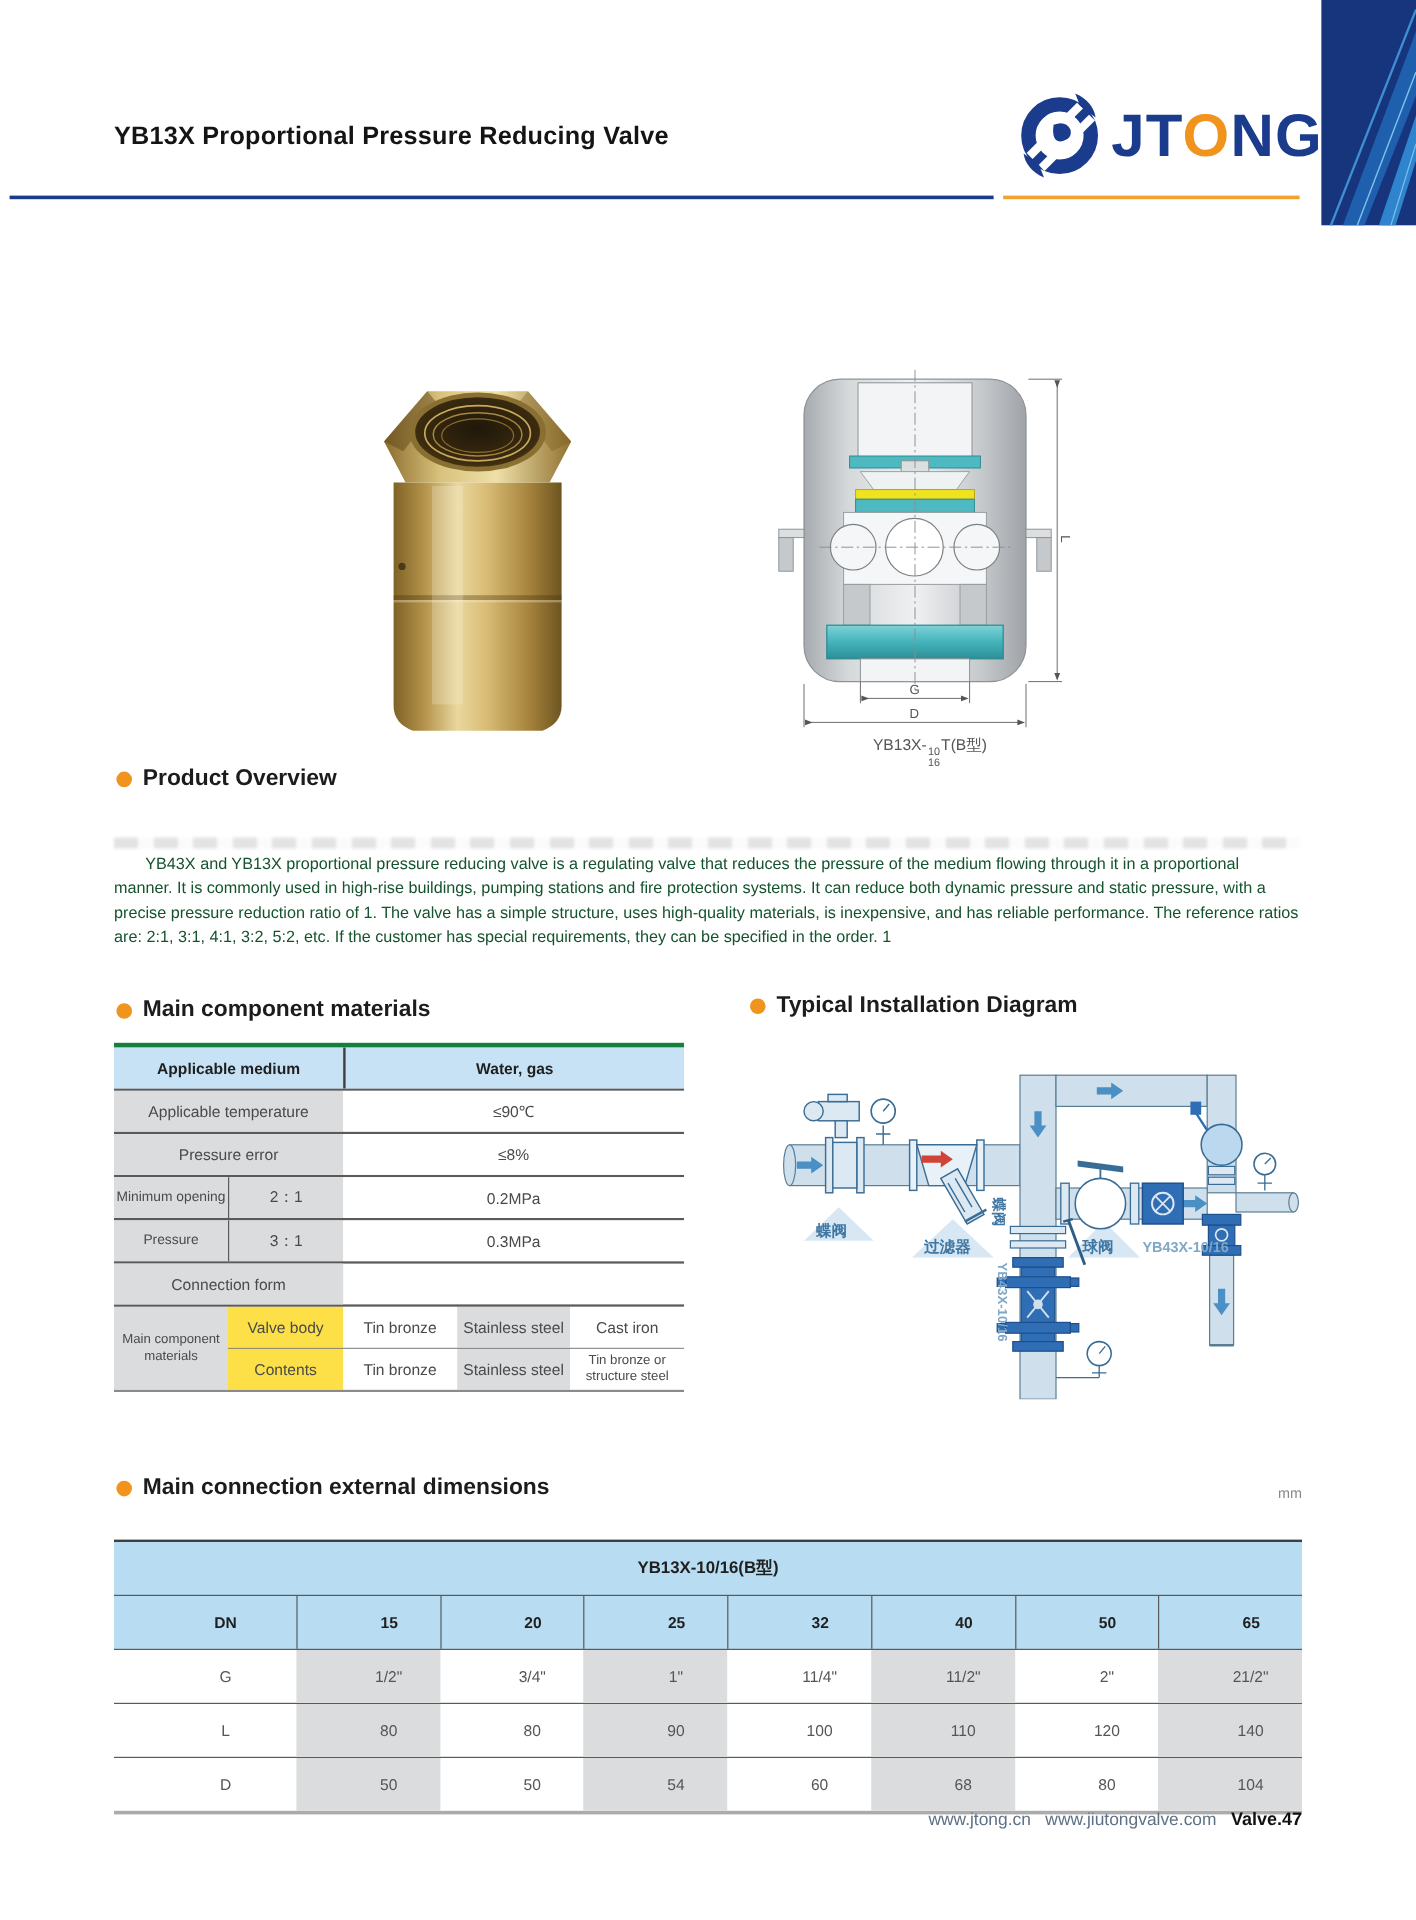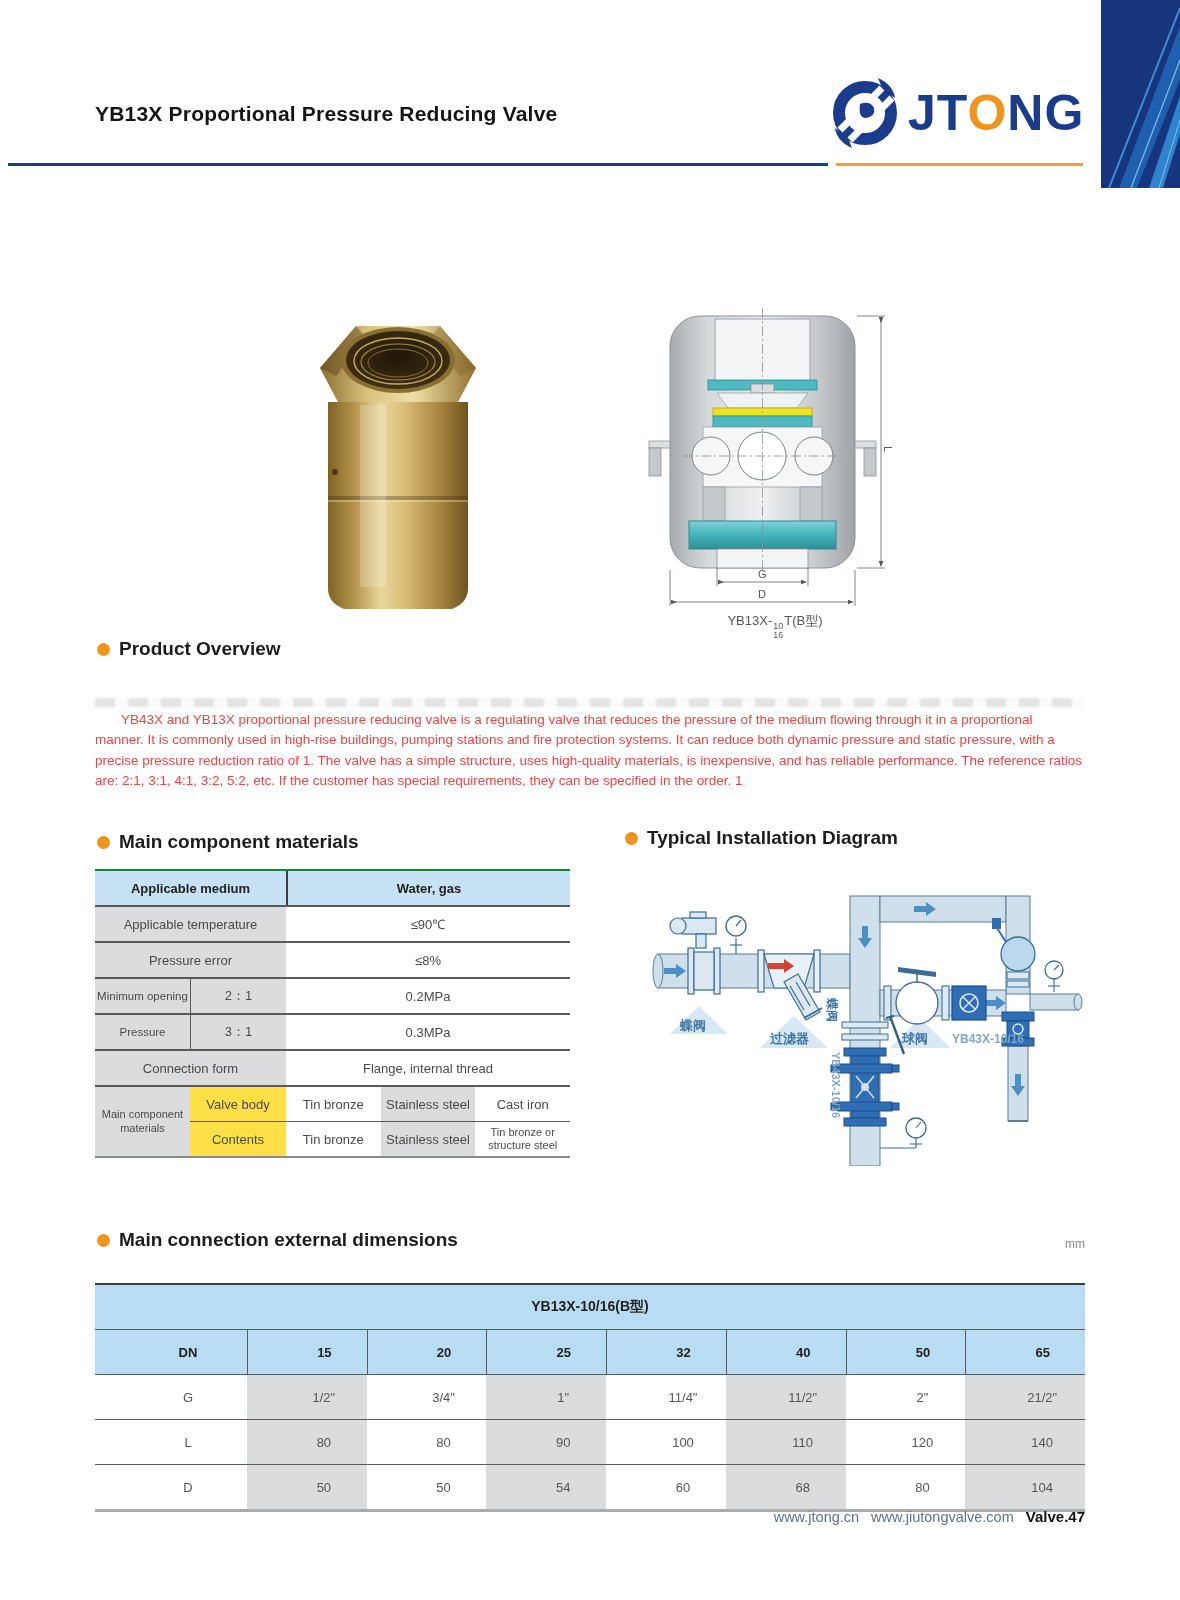--- a/index.html
+++ b/index.html
@@ -1,40 +1,40 @@
 <!DOCTYPE html>
 <html><head>
 <meta charset="utf-8">
 <style>
   html,body{margin:0;padding:0;background:#e9e9e9;}
   .page{position:relative;width:1180px;height:1600px;background:#ffffff;overflow:hidden;
         font-family:"Liberation Sans", sans-serif;}
   
   .title{position:absolute;left:95px;top:102px;font-size:21px;font-weight:600;color:#141414;letter-spacing:.2px;}
-  .logo{position:absolute;left:830px;top:74px;display:flex;align-items:center;gap:8px;}
+  .logo{position:absolute;left:848px;top:74px;display:flex;align-items:center;gap:8px;}
   .logo-text{font-size:50px;font-weight:800;color:#1b3c8c;letter-spacing:1px;line-height:1;}
   .logo-text .o{color:#f0941d;}
   .line-blue{position:absolute;left:8px;top:163px;width:820px;height:3px;background:#1b3c8c;}
   .line-orange{position:absolute;left:836px;top:163px;width:247px;height:3px;background:#f0a132;}
   .banner{position:absolute;left:1101px;top:0;width:79px;height:188px;}
   
   .section-h{position:absolute;display:flex;align-items:center;gap:9px;font-size:19px;font-weight:bold;color:#1c1c1c;}
   .bullet{width:13px;height:13px;border-radius:50%;background:#f0941d;flex:none;}
   
   .photo{position:absolute;left:308px;top:310px;}
   .tech{position:absolute;left:645px;top:308px;}
   .tech-caption{position:absolute;left:650px;top:612px;width:250px;text-align:center;font-size:13px;color:#555;}
   .frac{display:inline-flex;flex-direction:column;font-size:9px;line-height:1.05;vertical-align:-4px;margin:0 1px;}
   
   .wm-strip{position:absolute;left:95px;top:698px;width:988px;height:9px;opacity:.45;filter:blur(1.2px);
             background:repeating-linear-gradient(90deg,rgba(140,140,145,.55) 0 20px,rgba(140,140,145,.08) 20px 33px);}
   .overview-text{position:absolute;left:95px;top:710px;width:988px;font-size:13.5px;line-height:1.5;
-                 color:#ef4444;text-indent:26px;}
-  
-  .mat-table{position:absolute;left:95px;top:869px;width:475px;border-top:2px solid #15803d;font-size:13px;color:#4a4a4a;}
+                 color:#14532d;text-indent:26px;}
+  
+  .mat-table{position:absolute;left:95px;top:869px;width:475px;border-top:4px solid #15803d;font-size:13px;color:#4a4a4a;}
   .m-row{display:flex;height:34px;border-bottom:2px solid #5a5a5a;}
   .c{display:flex;align-items:center;justify-content:center;text-align:center;}
   .lab{width:191px;background:#dbdcdd;}
   .val{flex:1;background:#fff;}
   .m-head .lab{background:#c6e2f4;font-weight:bold;color:#1f1f1f;}
   .m-head .val{background:#c6e2f4;font-weight:bold;color:#1f1f1f;border-left:2px solid #3f3f3f;}
   .lab1{width:95px;background:#dbdcdd;font-size:11.5px;}
   .lab2{width:95px;background:#dbdcdd;border-left:1.5px solid #5a5a5a;}
   .m-group{display:flex;border-bottom:2px solid #8a8a8a;}
   .g-label{width:95px;background:#dbdcdd;display:flex;align-items:center;justify-content:center;
@@ -231,21 +231,20 @@
       <div class="c lab2">2：1</div>
       <div class="c val">0.2MPa</div>
     </div>
     <div class="m-row">
       <div class="c lab1">Pressure</div>
       <div class="c lab2">3：1</div>
       <div class="c val">0.3MPa</div>
     </div>
     <div class="m-row">
       <div class="c lab">Connection form</div>
-      <div class="c val">Flange, internal thread</div>
     </div>
     <div class="m-group">
       <div class="g-label">Main component materials</div>
       <div class="g-rows">
         <div class="m-subrow">
           <div class="c sub">Valve body</div>
           <div class="c v3">Tin bronze</div>
           <div class="c v3 g2">Stainless steel</div>
           <div class="c v3">Cast iron</div>
         </div>

